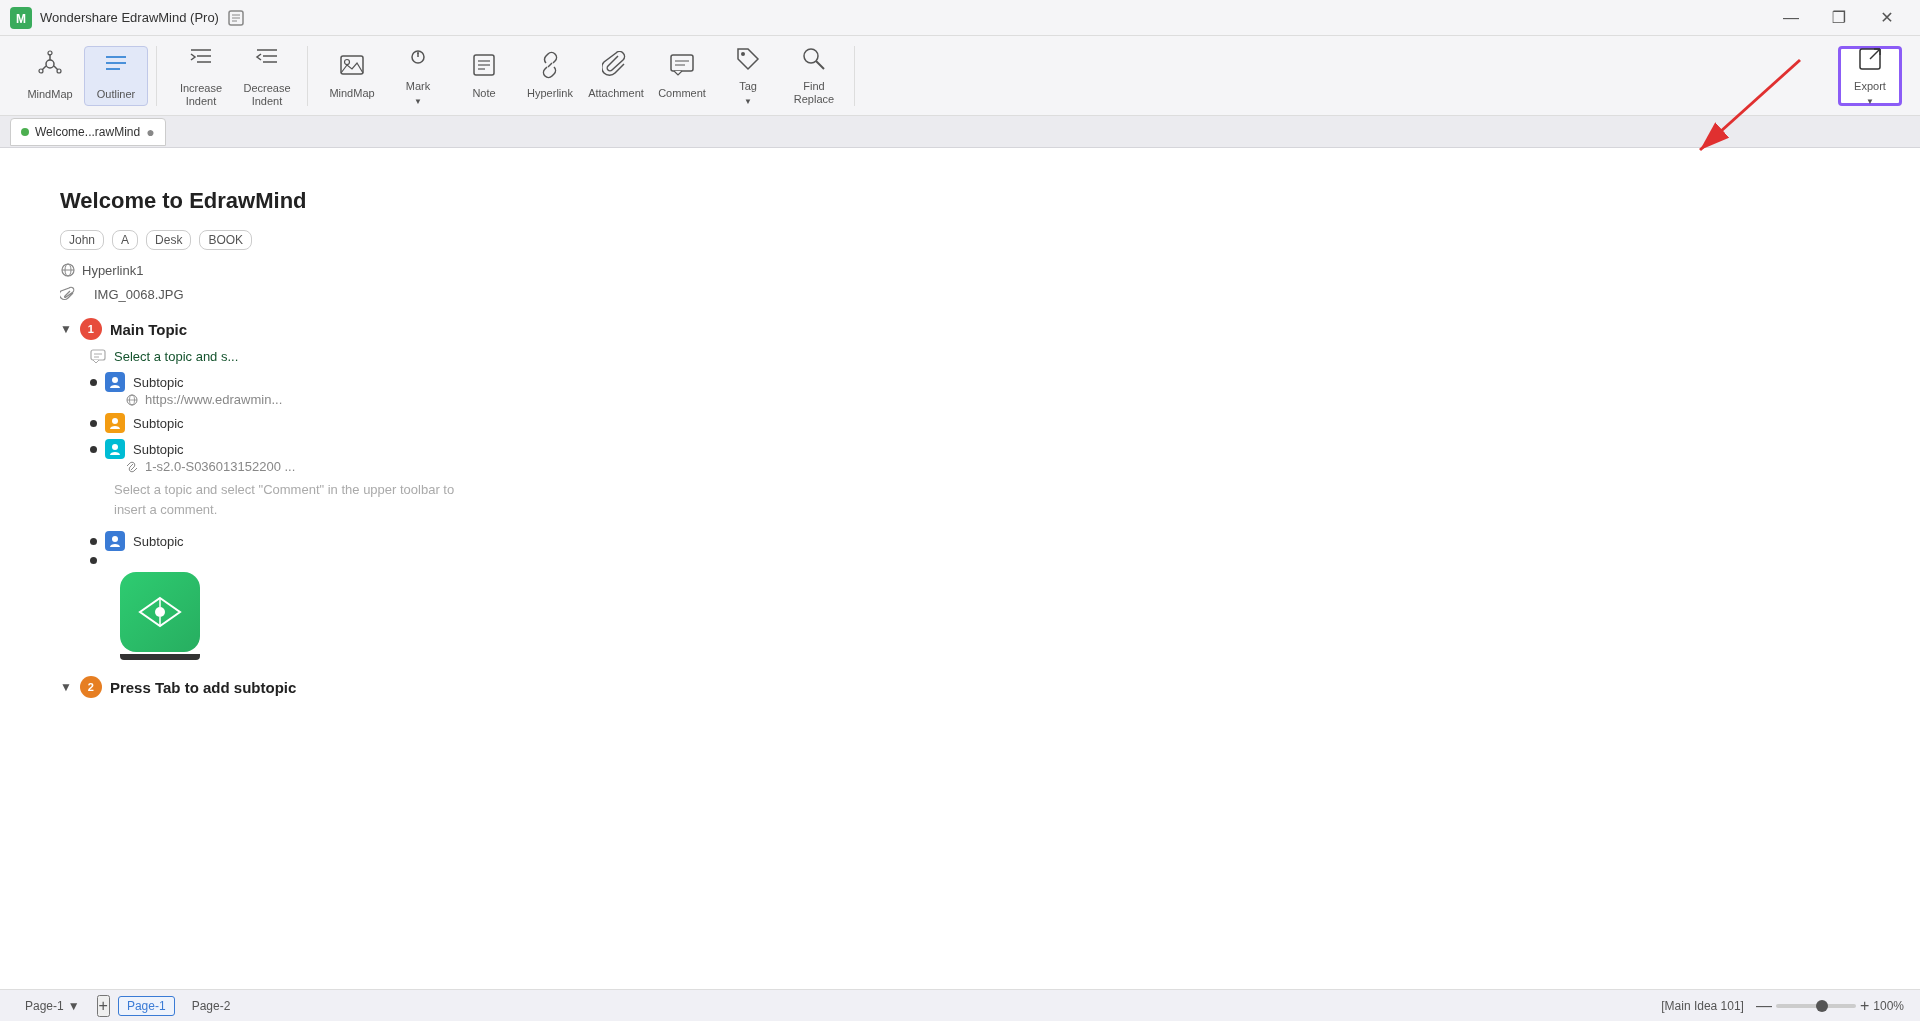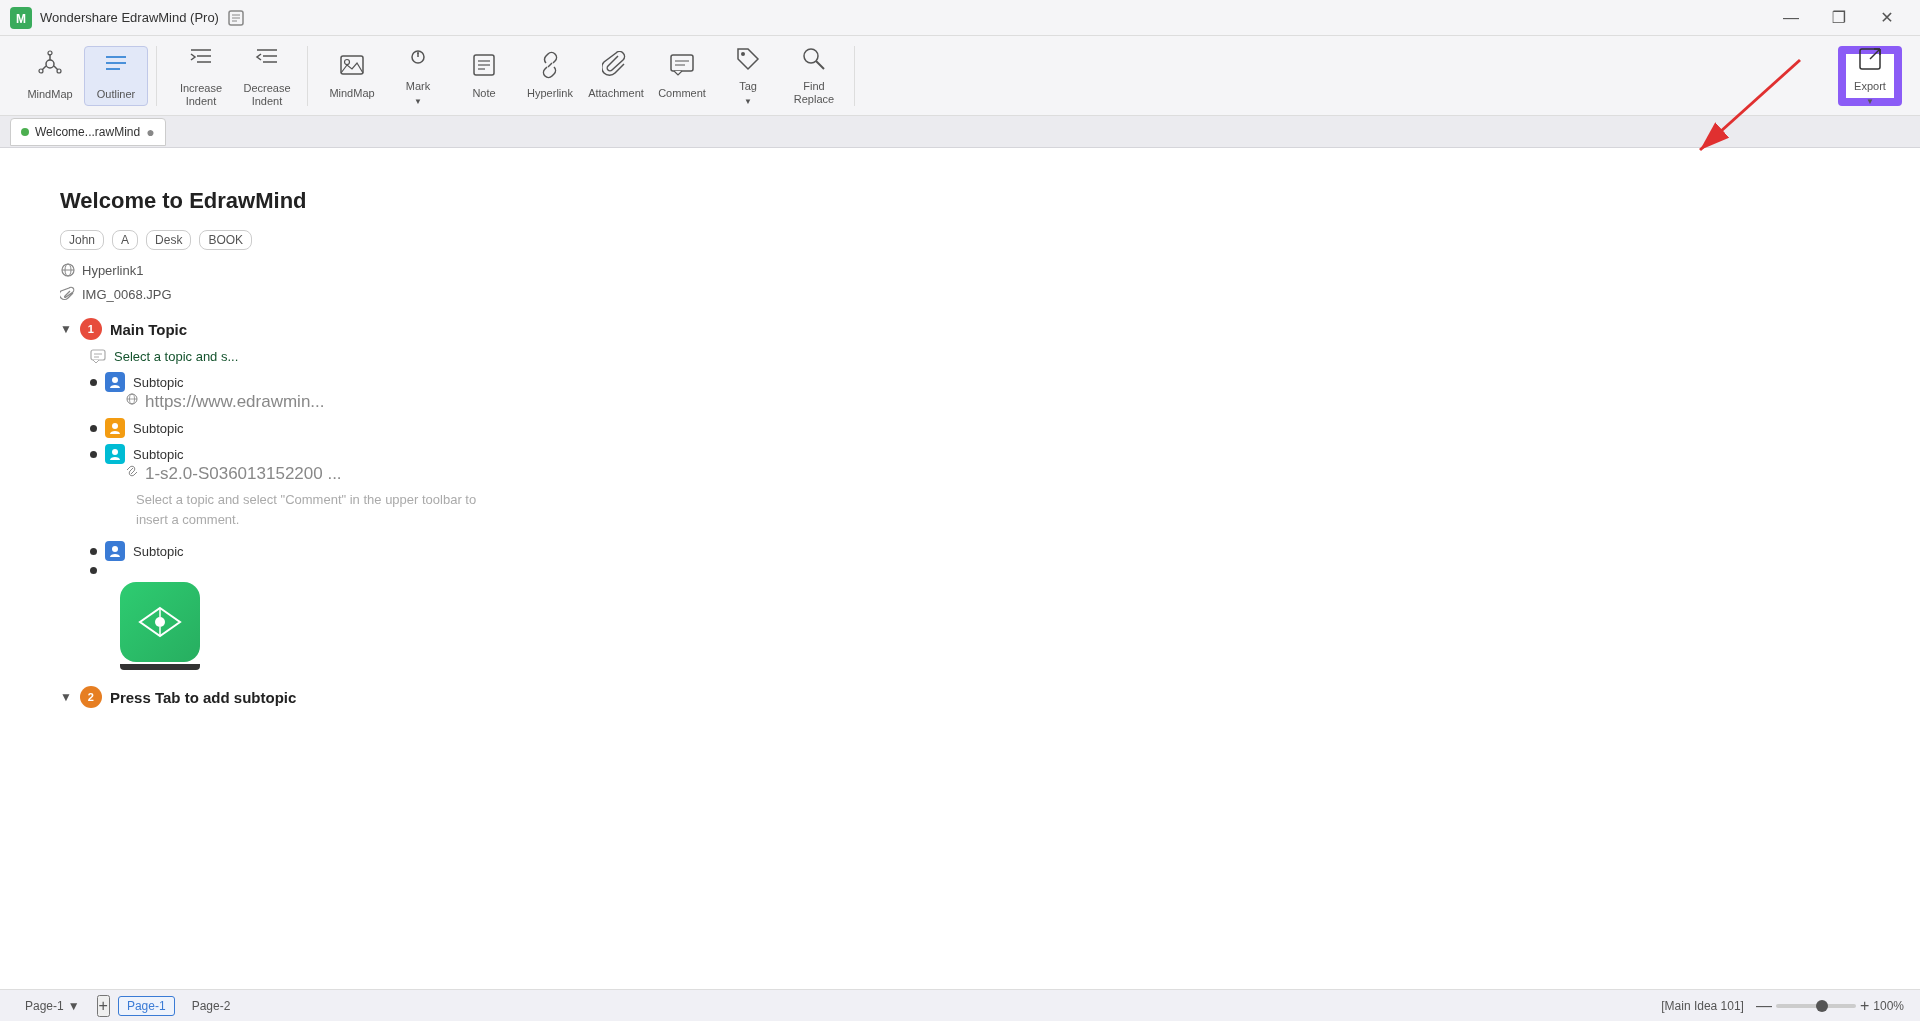--- a/index.html
+++ b/index.html
@@ -30,21 +30,21 @@
     }
     .toolbar-group:last-child { border-right: none; }
     .tool-btn {
       display: flex; flex-direction: column; align-items: center; justify-content: center;
       width: 64px; height: 60px; border: none; background: transparent;
       cursor: pointer; border-radius: 4px; padding: 4px; gap: 4px; font-size: 11px; color: #555;
       text-align: center; line-height: 1.2;
     }
     .tool-btn.active { background: #e2e8f8; border: 1px solid #c0c8e8; }
     .tool-btn.export-btn {
-      border: 8px solid #8b5cf6; background: white;
+      border: 3px solid #8b5cf6; background: white;
     }
     .tool-icon { font-size: 22px; color: #555; }
 
     
     #tab-bar {
       display: flex; align-items: center;
       background: #ebebef; height: 32px; padding: 0 10px;
       border-bottom: 1px solid #d5d5da; gap: 4px;
     }
     .tab-item {
@@ -62,21 +62,21 @@
     }
 
     
     .doc-title { font-size: 22px; font-weight: 700; color: #222; margin-bottom: 16px; }
     .doc-tags { display: flex; gap: 8px; margin-bottom: 12px; }
     .doc-tag {
       border: 1px solid #ccc; border-radius: 8px; padding: 2px 8px;
       font-size: 12px; color: #555;
     }
     .doc-hyperlink { display: flex; align-items: center; gap: 6px; color: #555; font-size: 13px; margin-bottom: 8px; }
-    .doc-attachment { display: flex; align-items: center; gap: 6px; color: #555; font-size: 13px; margin-bottom: 16px; }
+    .doc-attachment { display: flex; align-items: center; gap: 18px; color: #555; font-size: 13px; margin-bottom: 16px; }
 
     .outline-item { margin-bottom: 4px; }
     .outline-main-topic {
       display: flex; align-items: center; gap: 8px; font-size: 15px; font-weight: 600;
       color: #222; margin-bottom: 8px;
     }
     .collapse-arrow { color: #555; font-size: 12px; cursor: pointer; }
     .topic-badge {
       width: 22px; height: 22px; border-radius: 50%; background: #e74c3c;
       color: white; font-size: 11px; font-weight: 700;
@@ -101,26 +101,26 @@
     }
     .subtopic-dot { width: 7px; height: 7px; border-radius: 50%; background: #333; }
     .subtopic-avatar {
       width: 20px; height: 20px; border-radius: 4px;
       display: flex; align-items: center; justify-content: center; font-size: 12px;
     }
     .avatar-blue { background: #3a7bd5; }
     .avatar-orange { background: #f39c12; }
     .avatar-cyan { background: #00bcd4; }
     .subtopic-link {
-      display: flex; gap: 6px; color: #888; font-size: 17px;
+      display: flex; align-items: center; gap: 6px; color: #888; font-size: 13px;
       margin-left: 35px;
     }
 
     .comment-placeholder {
-      color: #aaa; font-size: 13px; margin-left: 46px; margin-bottom: 12px; line-height: 1.5;
+      color: #aaa; font-size: 13px; margin-left: 24px; margin-bottom: 12px; line-height: 1.5;
     }
 
     .press-tab-topic {
       display: flex; align-items: center; gap: 8px; font-size: 15px; font-weight: 600;
       color: #222; margin-top: 16px;
     }
 
     
     #status-bar {
       display: flex; align-items: center; justify-content: space-between;

